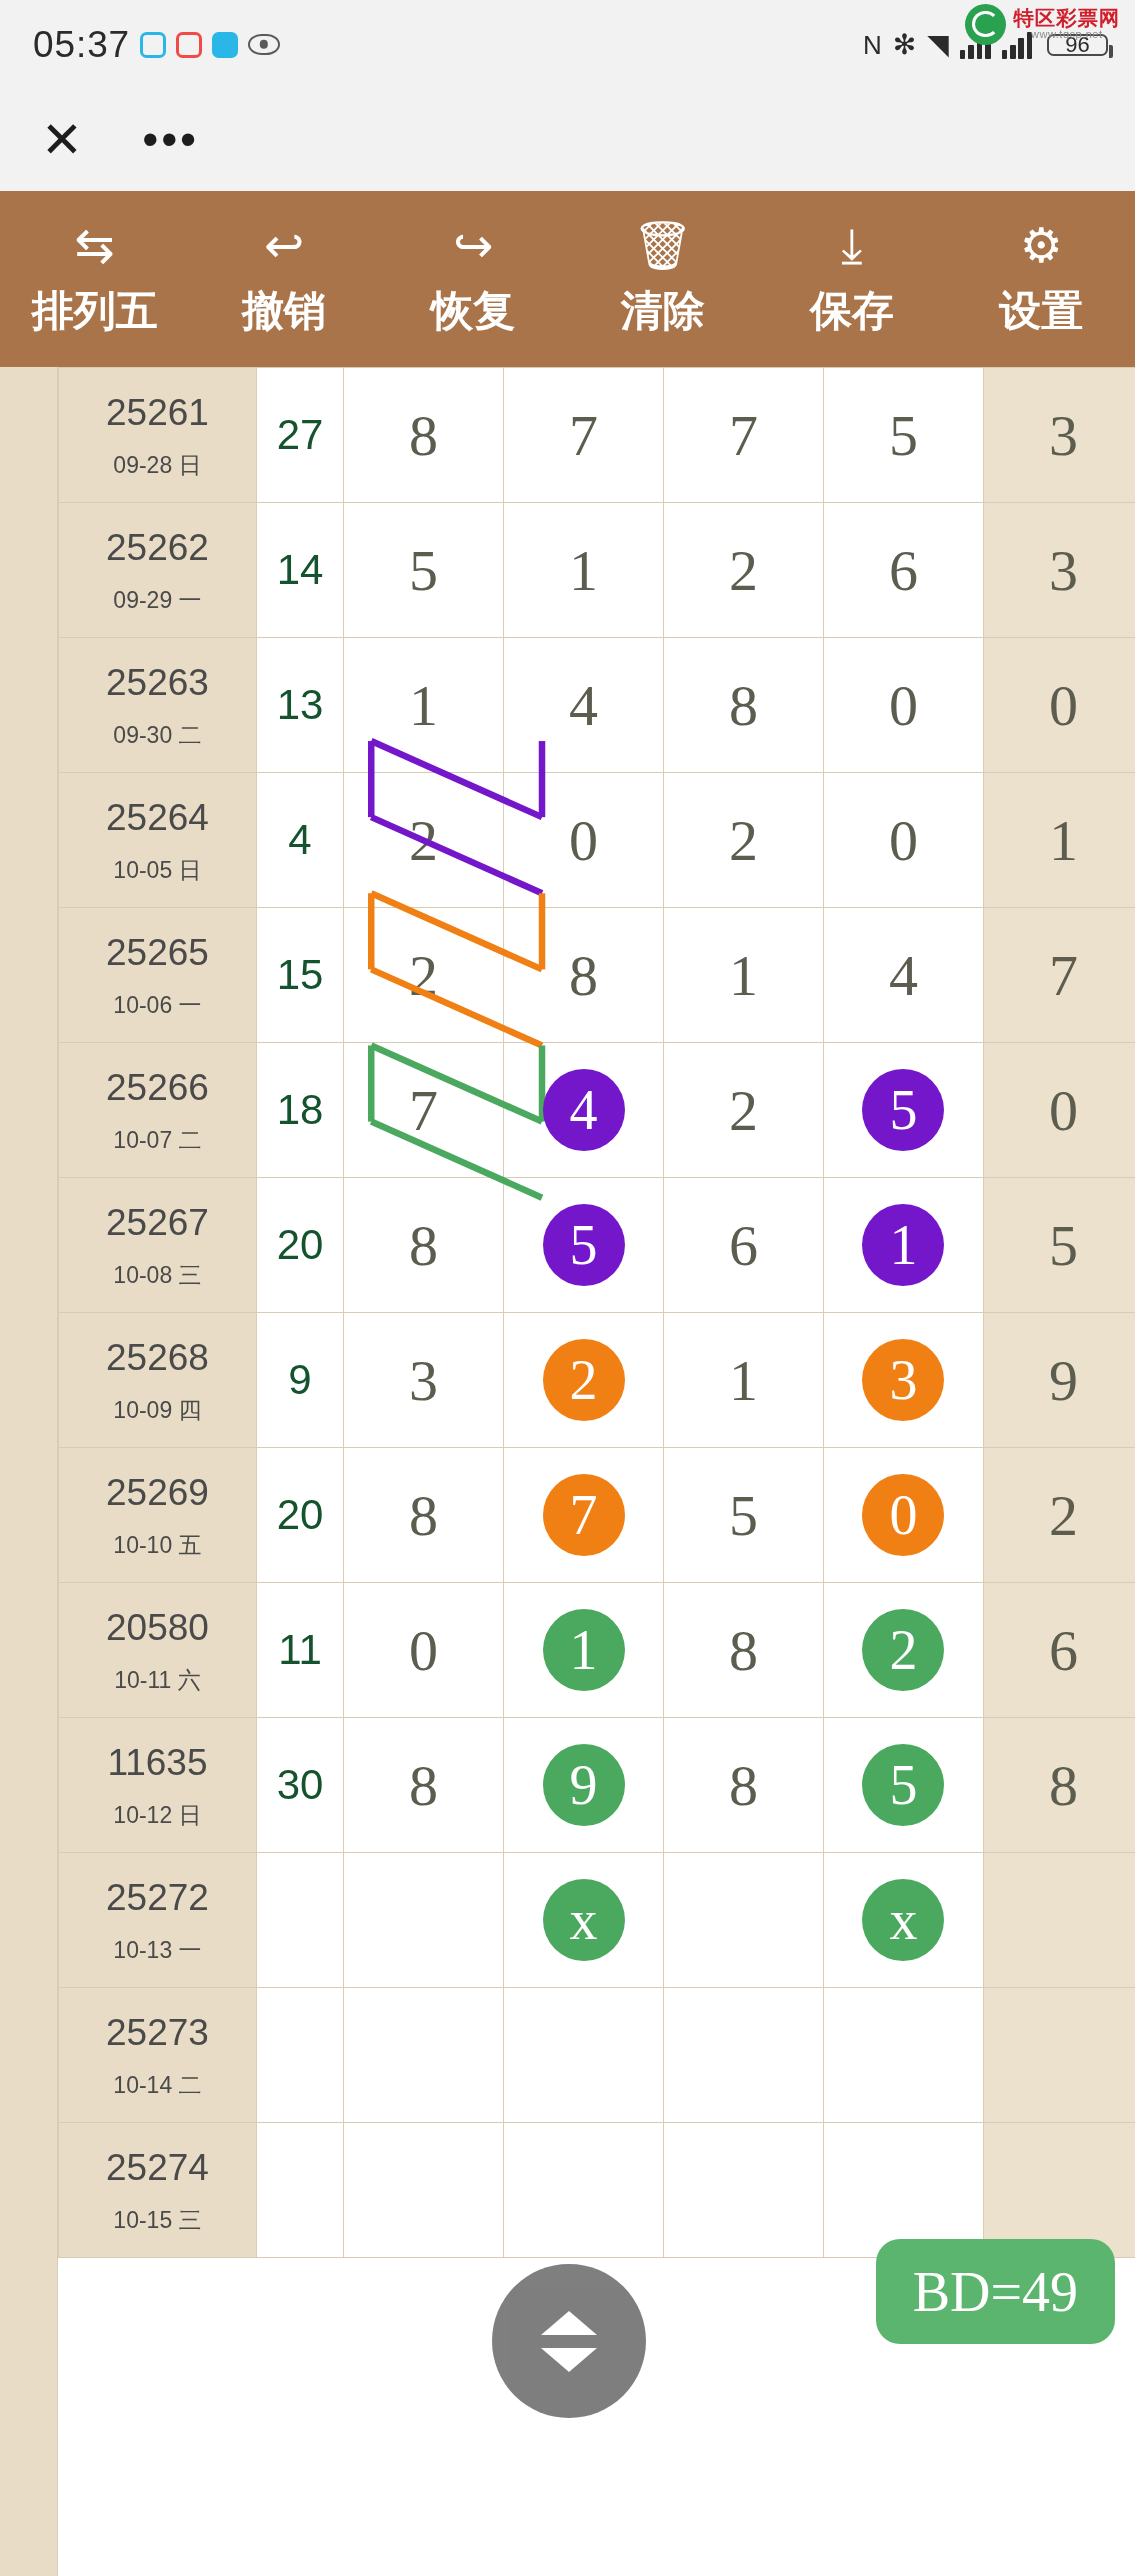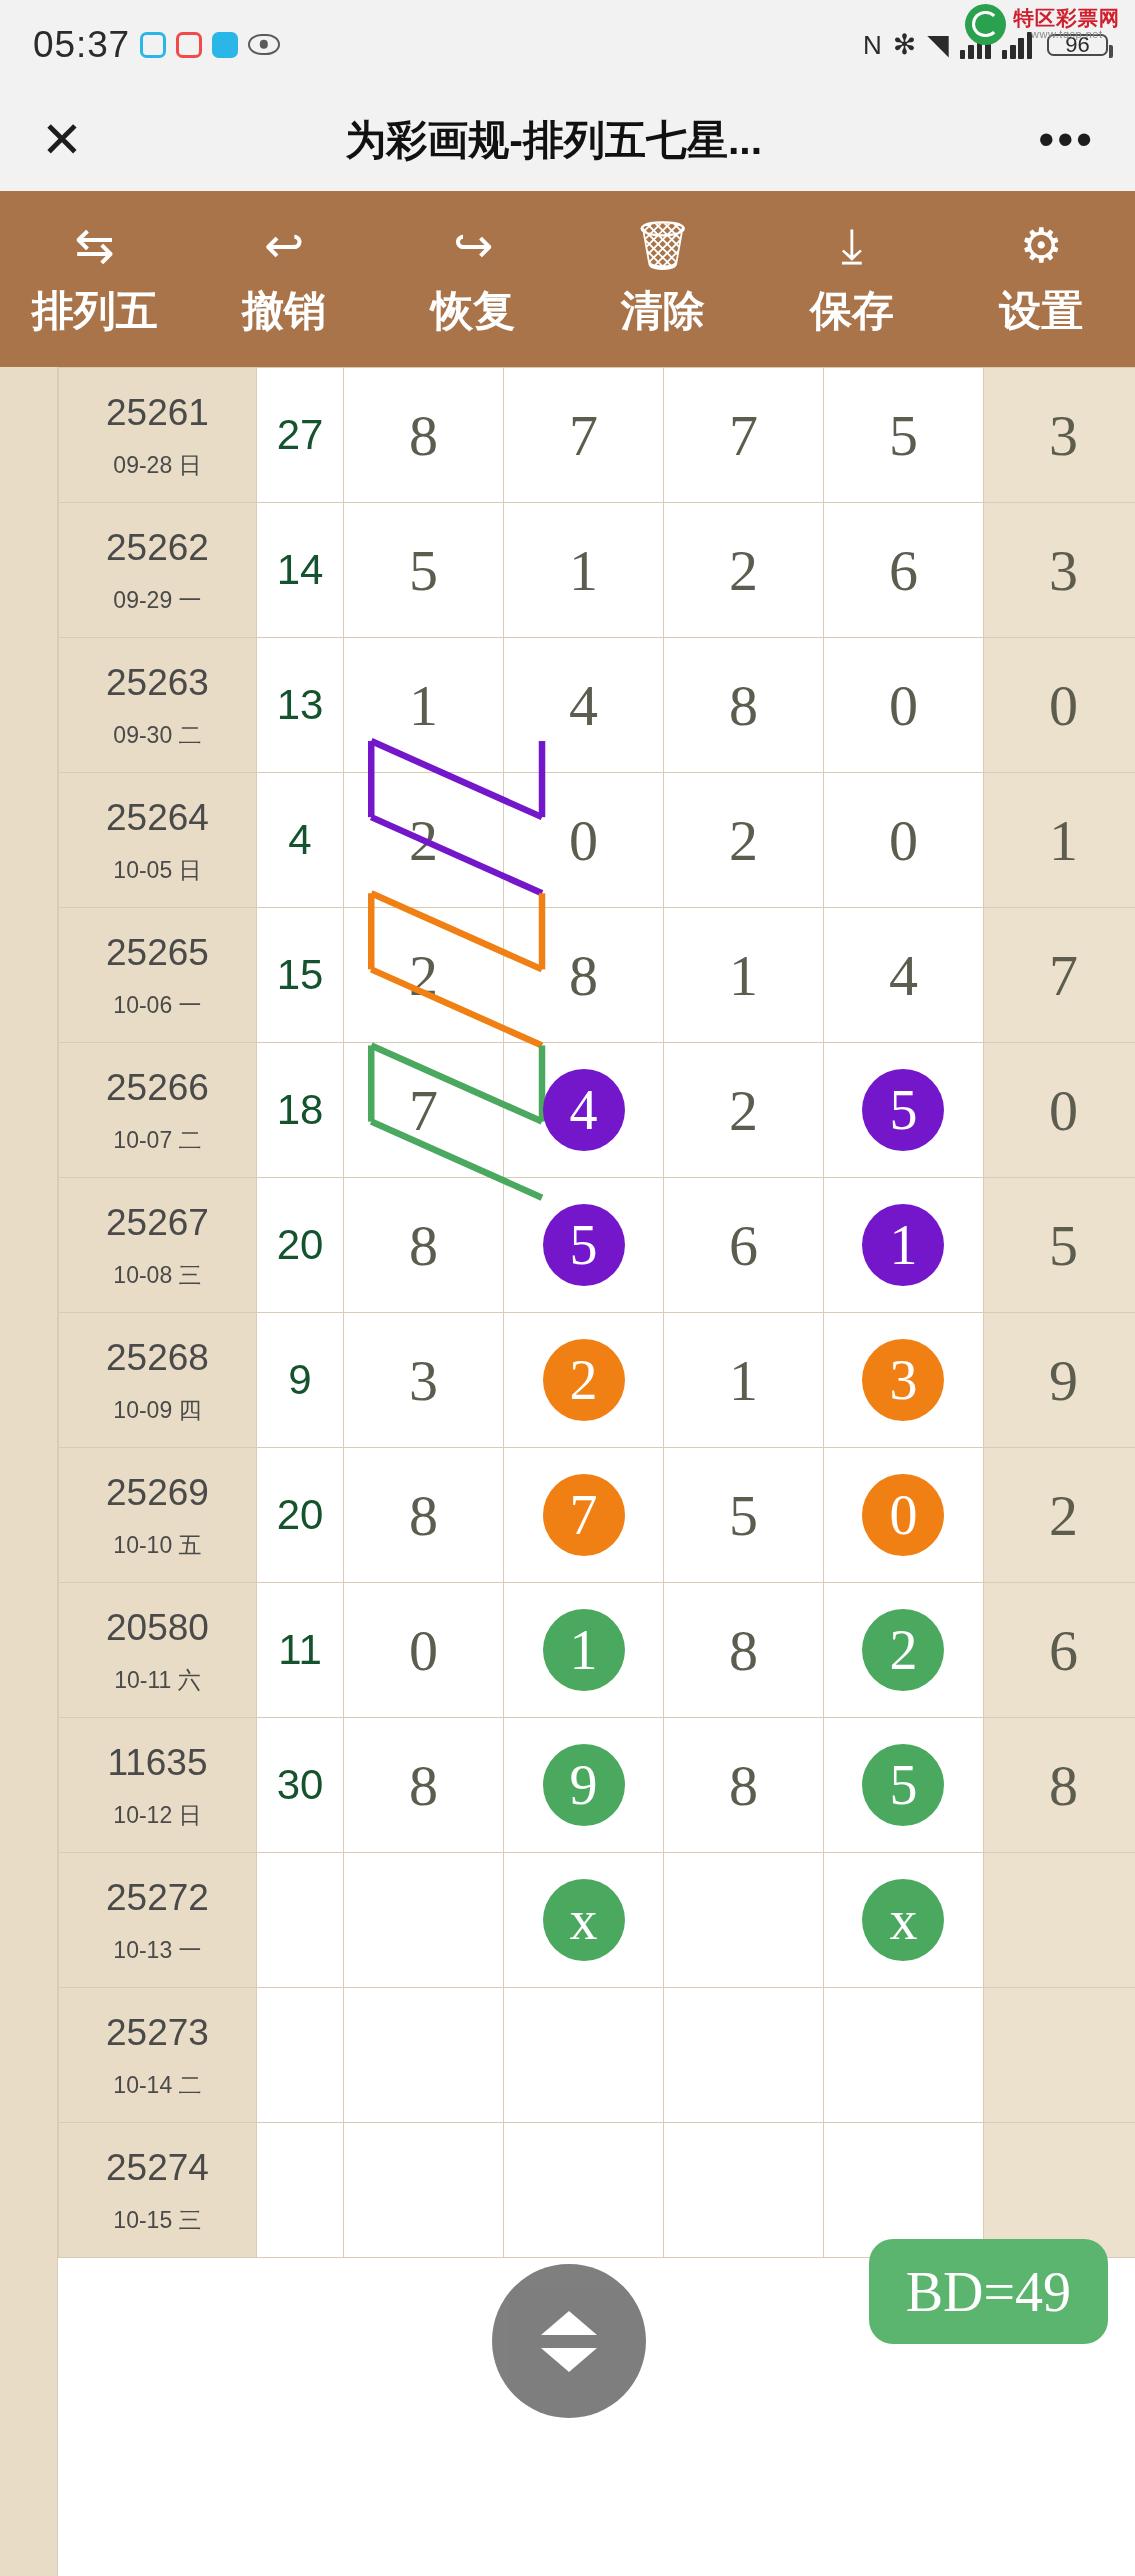--- a/index.html
+++ b/index.html
@@ -282,21 +282,21 @@
     left: 0; top: 0;
     width: 1136px;
     height: 100%;
     pointer-events: none;
     z-index: 2;
   }
 
   
   .bd-badge {
     position: absolute;
-    right: 28px;
+    right: 21px;
     bottom: 232px;
     background: #5cb56e;
     color: #ffffff;
     border-radius: 24px;
     padding: 20.4px 37px;
     font-size: 56px;
     font-family: "Liberation Serif", serif;
     z-index: 6;
   }
 
@@ -368,21 +368,20 @@
         <i></i>
         <i></i>
         <i></i>
       </span>
     <span class="battery">96</span>
   </div>
 </div>
 
 <div class="titlebar">
   <div class="tb-close">✕</div>
-  <div class="tb-title">为彩画规-排列五七星...</div>
   <div class="tb-more">•••</div>
 </div>
 
 <div class="toolbar">
   <div class="tool">
     <div class="tool-ico">⇆</div>
     <div class="tool-lbl">排列五</div>
   </div>
   <div class="tool">
     <div class="tool-ico">↩</div>

